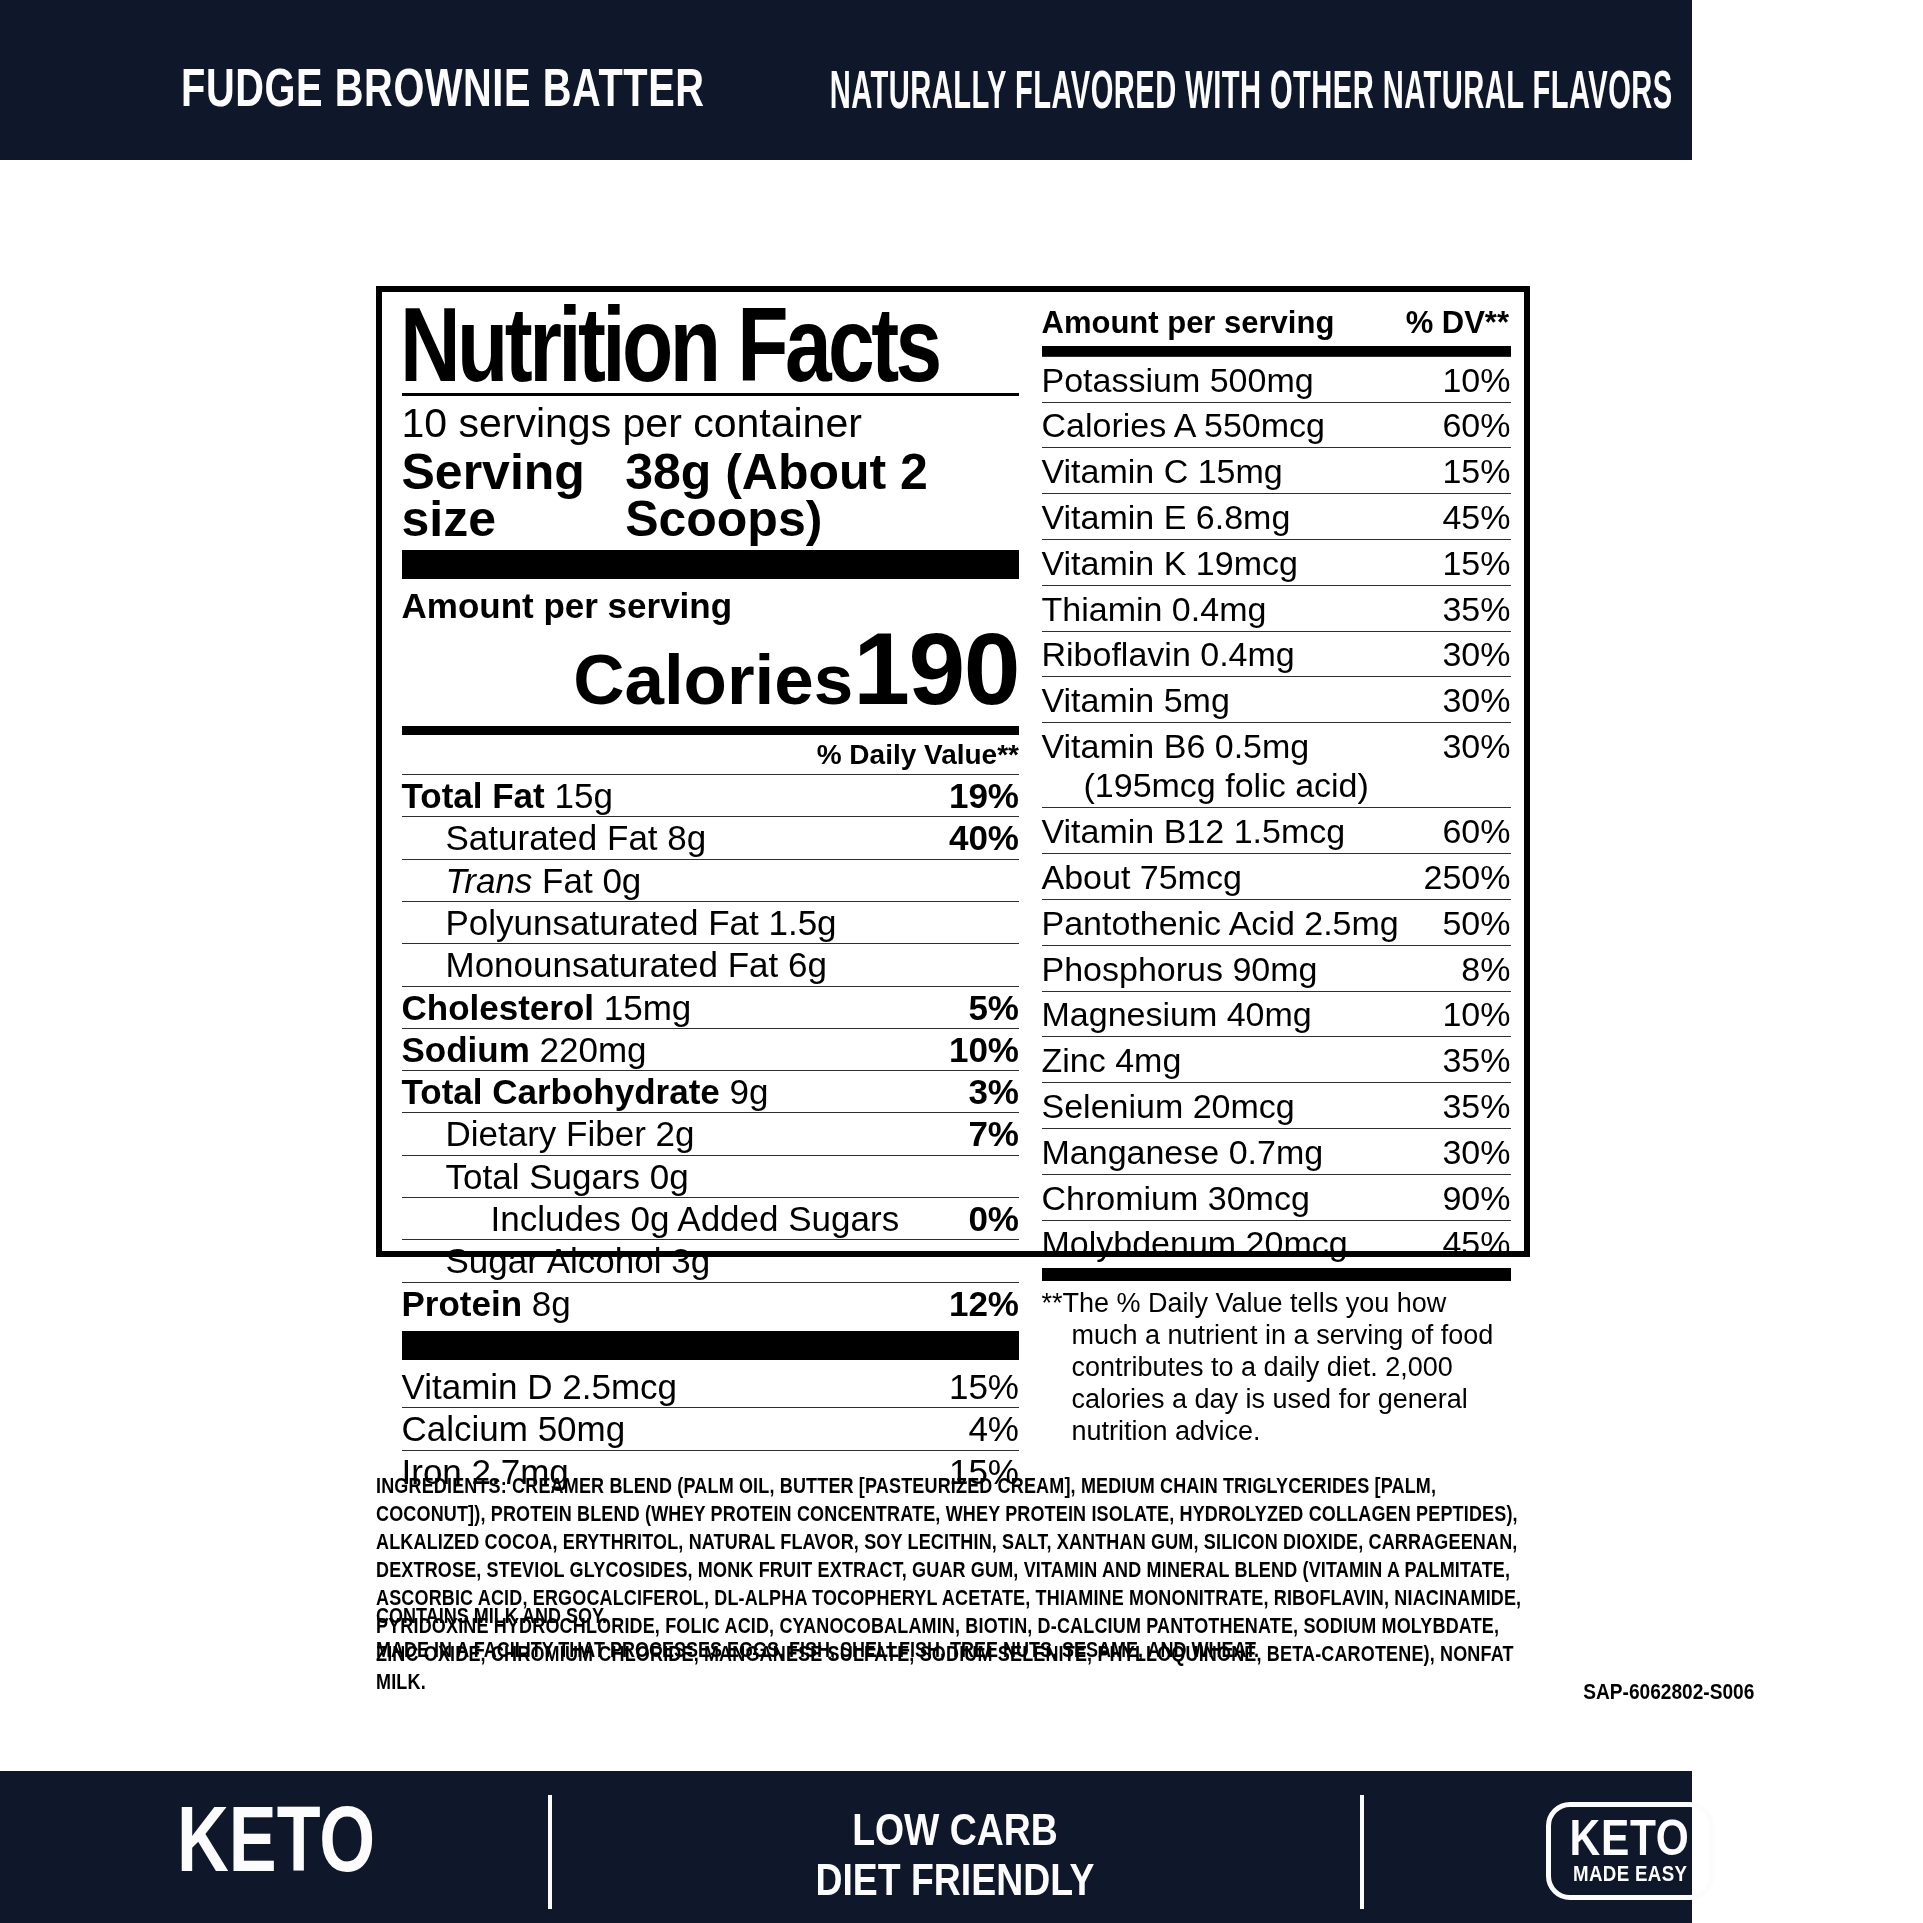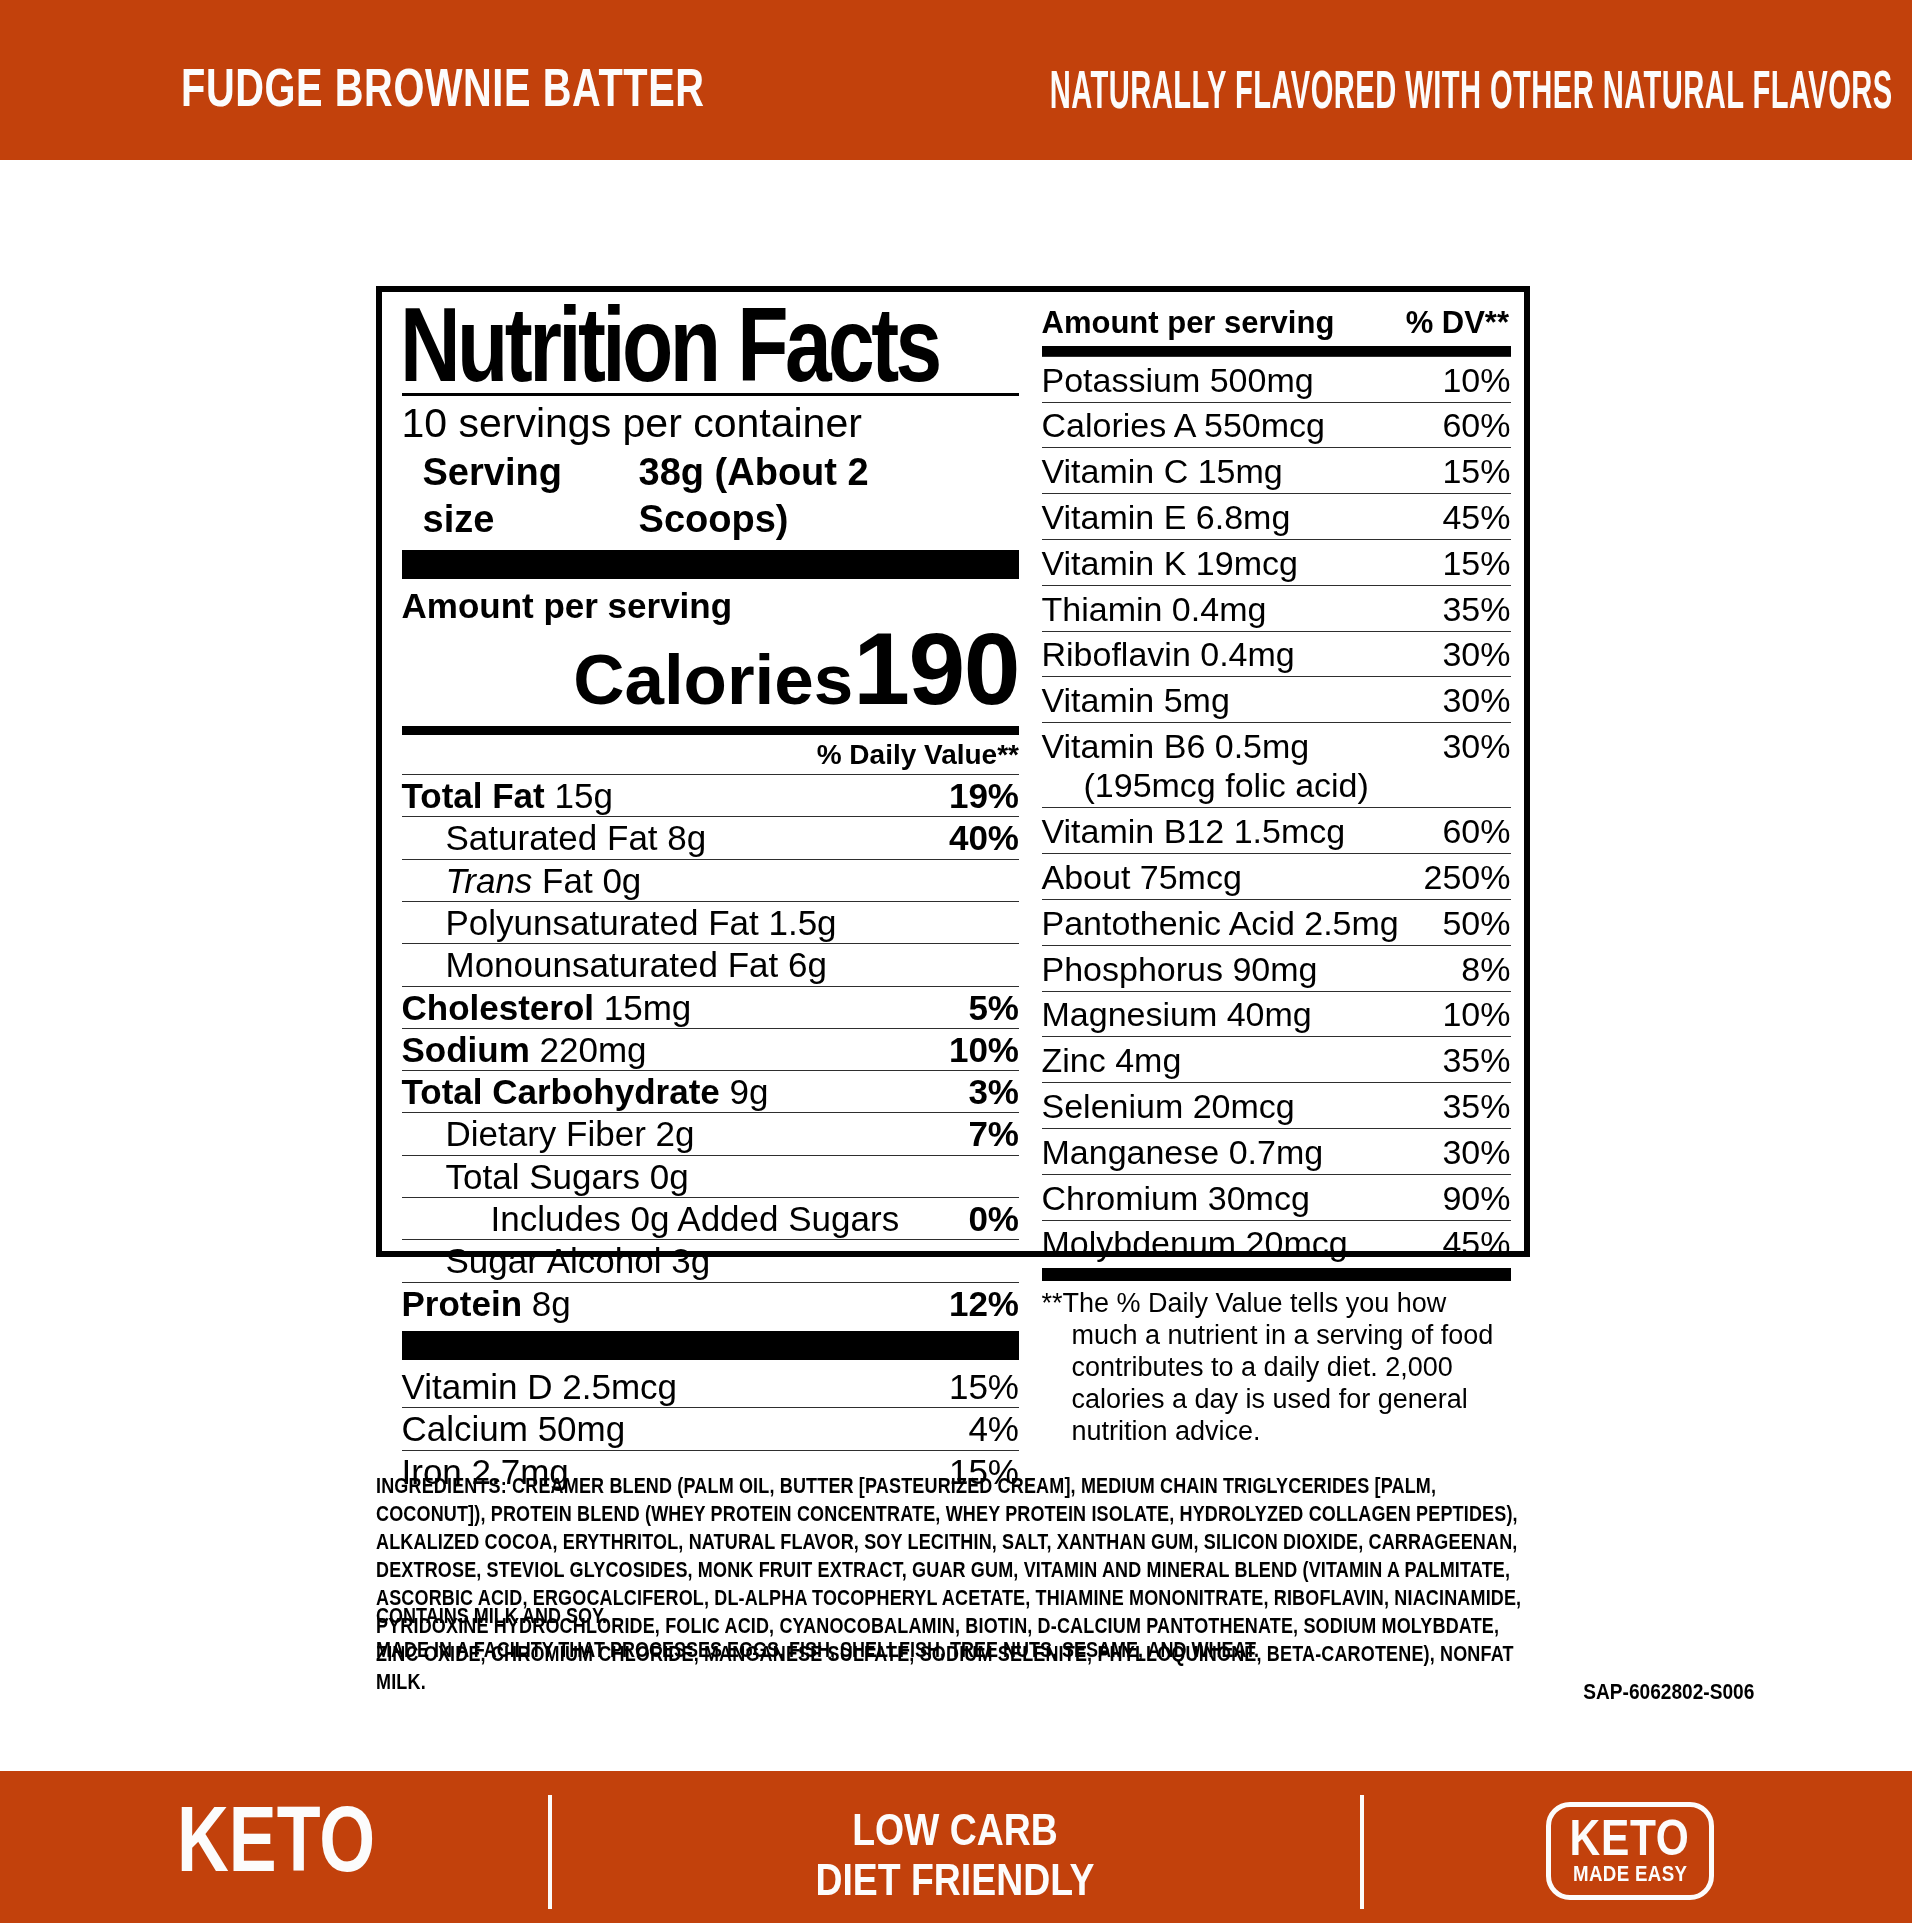--- a/index.html
+++ b/index.html
@@ -1,37 +1,37 @@
 <!DOCTYPE html>
 <html style="font-size:12px"><head>
 <meta charset="utf-8">
 <style>
   html,body{margin:0;padding:0;}
   body{
     width:1924px;height:1924px;position:relative;background:#fff;
     font-family:"Liberation Sans", sans-serif;color:#000;overflow:hidden;
   }
   
-  .banner{position:absolute;left:0;width:1912px;background:#c2410c;}
+  .banner{position:absolute;left:0;width:1692px;background:#0f172a;}
   .banner.top{top:0;height:160px;}
   .banner.bottom{top:1771px;height:153px;}
   .cond{white-space:nowrap;font-weight:bold;color:#FCFCFC;}
   .banner-left{position:absolute;left:181px;top:57px;font-size:53px;transform:scaleX(0.75);transform-origin:0 0;letter-spacing:0.8px;}
   .banner-right{position:absolute;right:19.5px;top:59px;font-size:53px;transform:scaleX(0.55);transform-origin:100% 0;letter-spacing:0.8px;}
   
   .nf-panel{
     position:absolute;left:376px;top:286px;width:1154px;height:971px;
     border:6px solid #000;box-sizing:border-box;background:#fff;display:flex;
   }
   .col-left{width:655px;box-sizing:border-box;padding:6px 18px 0 19.5px;}
   .col-right{flex:1;box-sizing:border-box;padding:10.5px 13.5px 0 4.5px;}
   .nf-title{font-size:105px;font-weight:bold;letter-spacing:-4.5px;line-height:84px;margin:4.5px 0 6px -1.5px;transform:scaleX(0.80);transform-origin:0 50%;white-space:nowrap;}
   .rule-thin{height:3px;background:#000;margin:6px 0 4.5px;}
   .servings{font-size:41px;line-height:47px;}
-  .serving-size{display:flex;justify-content:space-between;font-weight:bold;font-size:38px;line-height:47px;margin-top:1.5px;margin-left:21px;}
+  .serving-size{display:flex;justify-content:space-between;font-weight:bold;font-size:50px;line-height:47px;margin-top:1.5px;}
   .bar38{height:28.6px;background:#000;margin:7.5px 0 6px;}
   .aps-left{font-size:35px;font-weight:bold;line-height:41px;margin-top:3px;}
   .cal-row{display:flex;justify-content:flex-end;align-items:baseline;margin-top:0;}
   .cal-word{font-size:71px;font-weight:bold;line-height:78px;}
   .cal-num{font-size:102px;font-weight:bold;line-height:87px;letter-spacing:-1.5px;}
   .rule-12{height:9px;background:#000;margin:7.5px 0 0;}
   .dv-head{text-align:right;font-weight:bold;font-size:28px;line-height:39px;}
   .nrow{display:flex;justify-content:space-between;align-items:baseline;border-top:1.5px solid #2e2e2e;padding:3px 0 2.3px;}
   .nrow .lbl{font-size:35px;line-height:36px;}
   .nrow .dv{font-size:35px;line-height:36px;}

